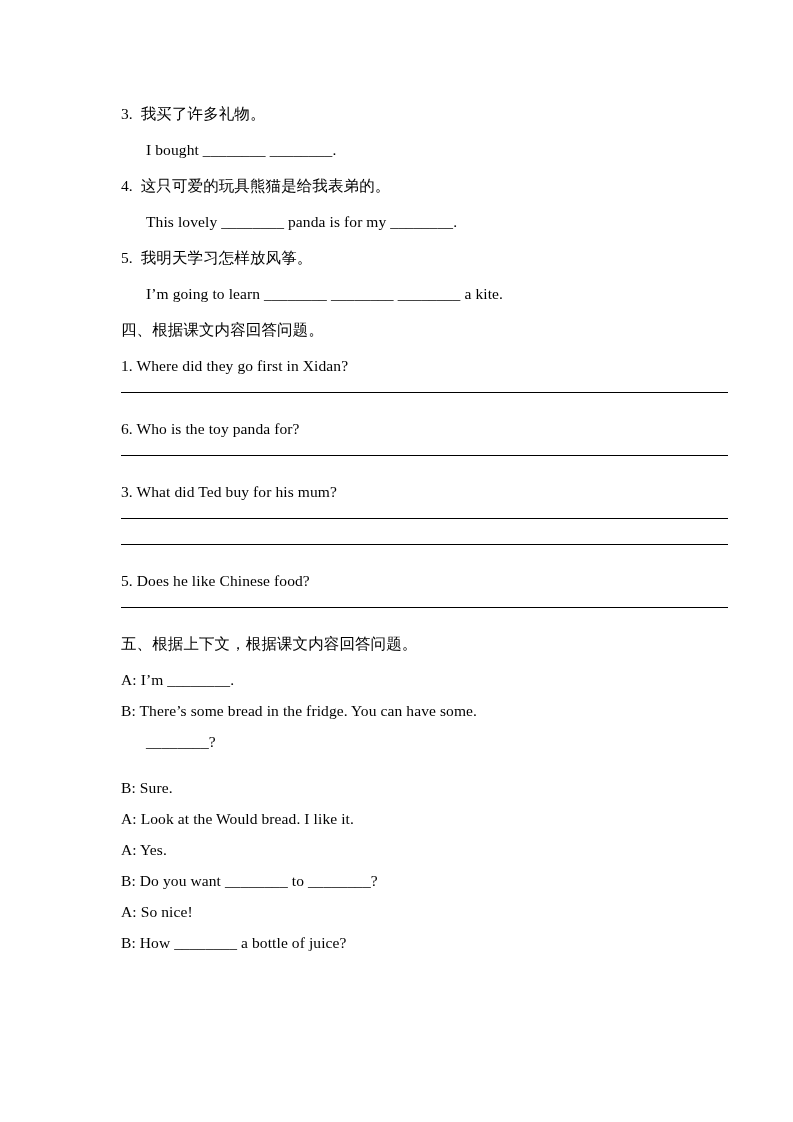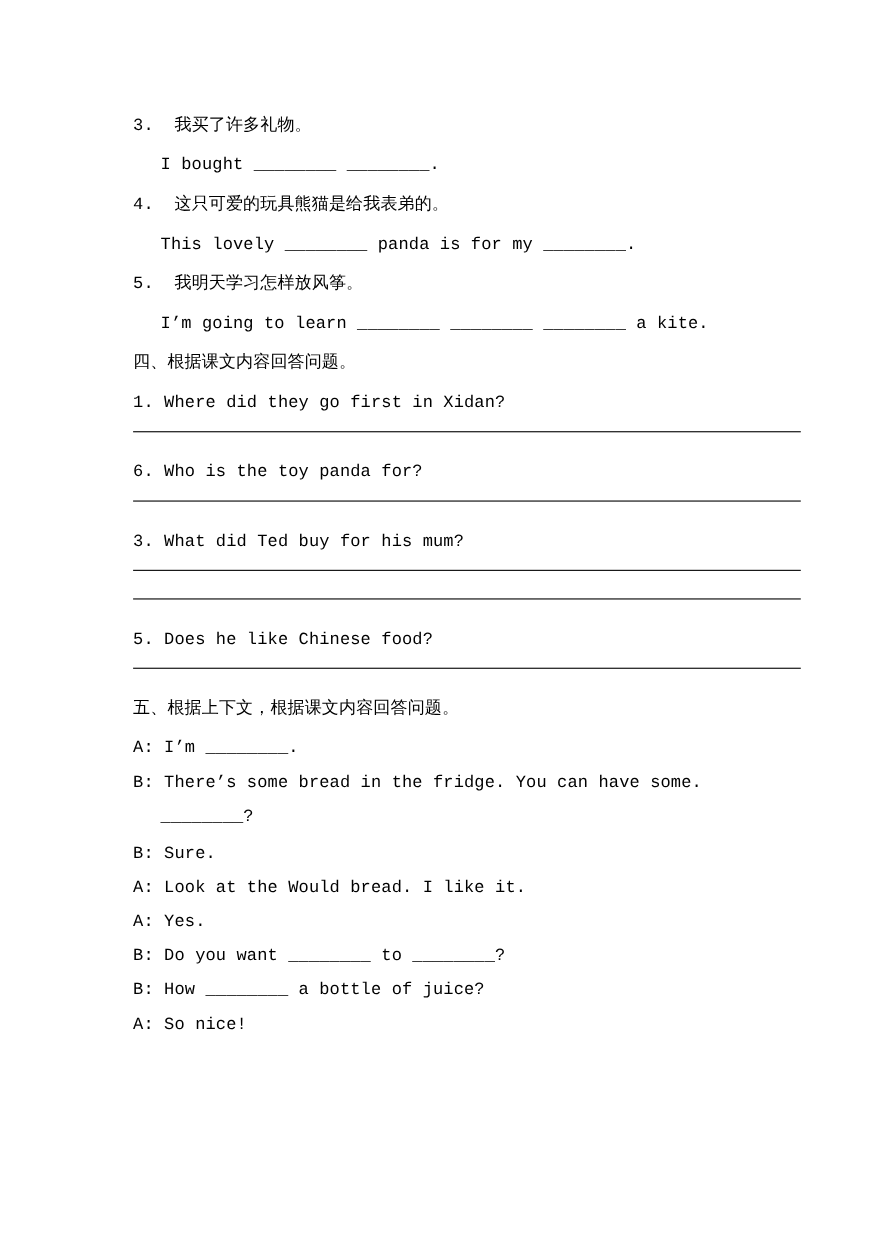--- a/index.html
+++ b/index.html
@@ -9,39 +9,38 @@
     font-family: "Liberation Serif", "DejaVu Serif", serif;
     font-size: 15.5px;
     color: #000000;
     overflow: hidden;
   }
   .page {
     position: absolute; top: 0; left: 0;
     width: 793px; height: 1122px;
     padding: 103px 65px 0 121px;
     box-sizing: border-box;
-    font-family: Liberation Mono, monospace;
   }
   .line {
     line-height: 22px;
     margin-bottom: 14px;
     white-space: pre-wrap;
     letter-spacing: 0.1px;
   }
   .line.cn { margin-bottom: 14px; }
   .line.indent { padding-left: 25px; }
   .line.heading { margin-bottom: 14px; }
   .line.question { margin-bottom: 15px; }
   .line.rule {
     height: 0px;
     border-bottom: 1px solid #000000;
     margin: 0 0 25px 0;
   }
   .line.dialog { margin-bottom: 9px; }
-  .line.dialog-indent { padding-left: 25px; margin-bottom: 12px; }
+  .line.dialog-indent { padding-left: 25px; margin-bottom: 24px; }
   .line.justify { text-align: justify; text-align-last: justify; }
 </style>
 </head>
 <body>
 
 <div class="page">
   <div>
       <div class="line cn">3.  我买了许多礼物。</div>
       <div class="line indent">I bought ________ ________.</div>
       <div class="line cn">4.  这只可爱的玩具熊猫是给我表弟的。</div>
@@ -59,16 +58,16 @@
       <div class="line question">5. Does he like Chinese food?</div>
       <div class="line rule"></div>
       <div class="line heading">五、根据上下文，根据课文内容回答问题。</div>
       <div class="line dialog">A: I’m ________.</div>
       <div class="line dialog">B: There’s some bread in the fridge. You can have some.</div>
       <div class="line dialog-indent">________?</div>
       <div class="line dialog">B: Sure.</div>
       <div class="line dialog">A: Look at the Would bread. I like it.</div>
       <div class="line dialog">A: Yes.</div>
       <div class="line dialog">B: Do you want ________ to ________?</div>
+      <div class="line dialog">A: So nice!</div>
       <div class="line dialog">B: How ________ a bottle of juice?</div>
-      <div class="line dialog">A: So nice!</div>
     </div>
 </div>
 
 </body></html>

